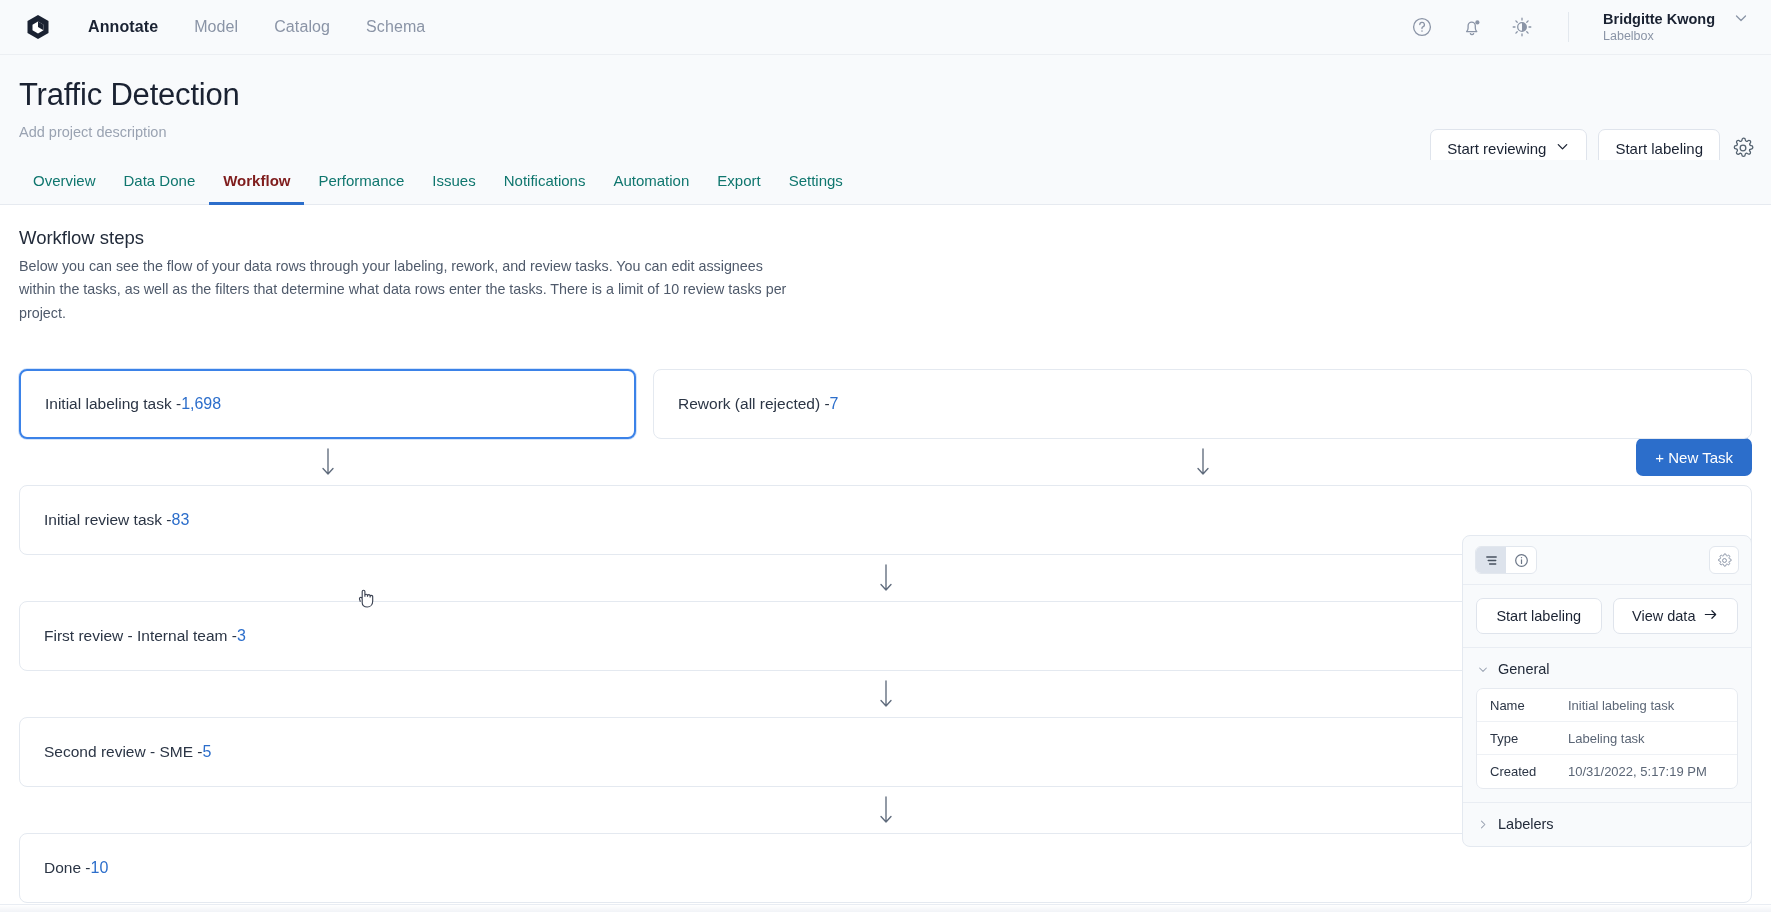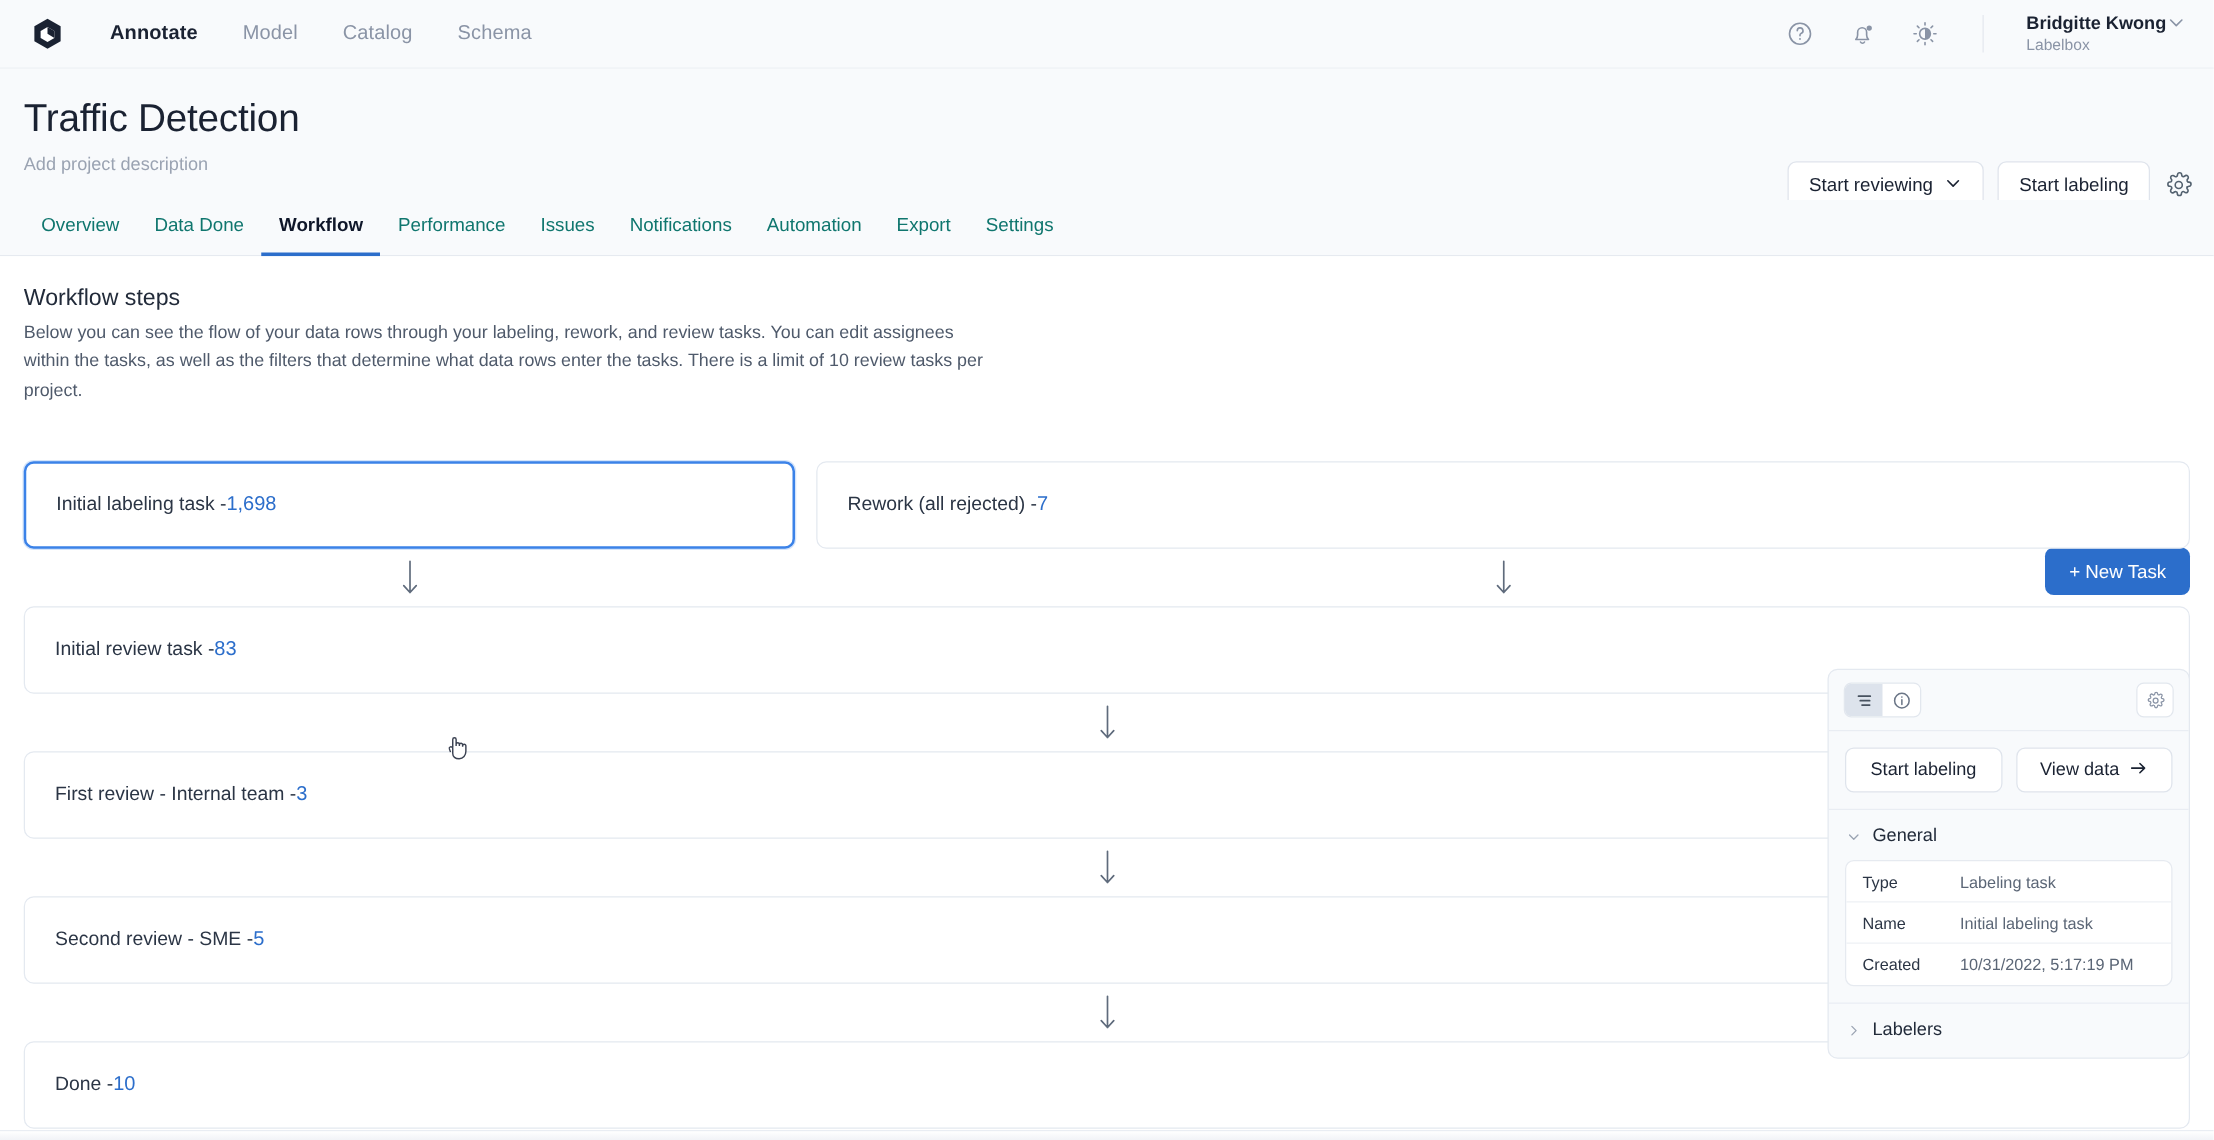--- a/index.html
+++ b/index.html
@@ -20,21 +20,21 @@
     display: flex; align-items: center;
     padding: 0 22px 0 22px;
   }
   .logo { width: 32px; height: 32px; display: flex; align-items: center; justify-content: center; margin-right: 34px; }
   .topnav-links { display: flex; align-items: flex-end; gap: 36px; }
   .topnav-link { font-size: 16px; color: #8a94a6; letter-spacing: .1px; cursor: pointer; }
   .topnav-link.active { color: #1a2232; font-weight: 700; }
   .topnav-right { margin-left: auto; display: flex; align-items: center; gap: 26px; }
   .icon-btn { width: 24px; height: 24px; display: flex; align-items: center; justify-content: center; cursor: pointer; color: #8a94a6; }
   .divider-v { width: 1px; height: 30px; background: #e3e8ee; margin: 0 8px; }
-  .user-block { display: flex; align-items: flex-start; cursor: pointer; }
+  .user-block { display: flex; align-items: flex-start; gap: 18px; cursor: pointer; }
   .user-name { font-size: 14.5px; font-weight: 700; color: #1a2232; line-height: 1.25; }
   .user-org { font-size: 12.5px; color: #8a94a6; line-height: 1.3; }
   .chev { color: #8a94a6; }
 
   
   .titlebar {
     background: #f8fafc;
     padding: 22px 22px 0 19px;
     position: relative;
     height: 150px;
@@ -54,21 +54,21 @@
   .tabs {
     position: absolute; left: 0; right: 0; bottom: 0; height: 45px;
     display: flex; align-items: flex-end; padding-left: 19px; gap: 0;
     border-bottom: 1px solid #e6eaf0;
     background: #f8fafc;
   }
   .tab {
     font-size: 15px; color: #0f766e; padding: 0 14px 13px 14px; cursor: pointer;
     border-bottom: 3px solid transparent; position: relative; top: 1px;
   }
-  .tab.active { color: #0f172a; font-weight: 700; border-bottom-color: #2c6ecb; }
+  .tab.active { color: #7f1d1d; font-weight: 700; border-bottom-color: #2c6ecb; }
 
   
   .body { position: relative; padding: 22px 19px 0 19px; background: #fff; height: 712px; }
   .section-title { font-size: 18.5px; color: #222b3a; font-weight: 400; }
   .section-desc {
     font-size: 14.3px; color: #4f5a6b; line-height: 1.63; margin-top: 6px;
     max-width: 772px;
   }
   .new-task-btn {
     position: absolute; right: 19px; top: 233px;
@@ -365,26 +365,26 @@
         <span class="acc-chev">
           <svg width="13" height="13" viewBox="0 0 16 16" fill="none" stroke="currentColor" stroke-width="1.4" stroke-linecap="round" stroke-linejoin="round">
               <path d="M3.5 6 8 10.5 12.5 6"></path>
             </svg>
         </span>
         <span>General</span>
       </div>
 
       <div class="info-table">
         <div class="info-row">
+          <span class="info-key">Name</span>
+          <span class="info-val">Initial labeling task</span>
+        </div>
+        <div class="info-row">
           <span class="info-key">Type</span>
           <span class="info-val">Labeling task</span>
-        </div>
-        <div class="info-row">
-          <span class="info-key">Name</span>
-          <span class="info-val">Initial labeling task</span>
         </div>
         <div class="info-row">
           <span class="info-key">Created</span>
           <span class="info-val">10/31/2022, 5:17:19 PM</span>
         </div>
       </div>
 
       <div class="acc-sep"></div>
       <div class="accordion-head" style="padding-bottom:14px">
         <span class="acc-chev">

